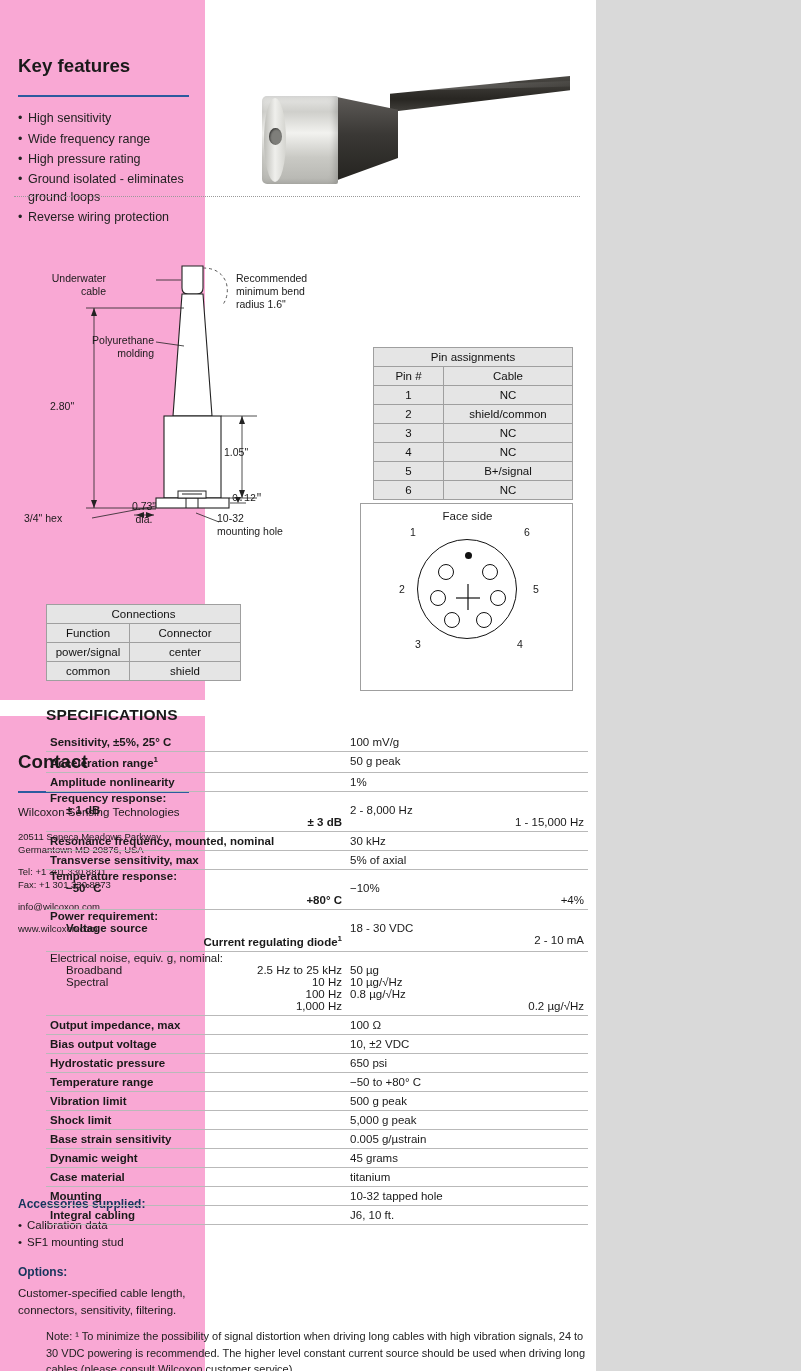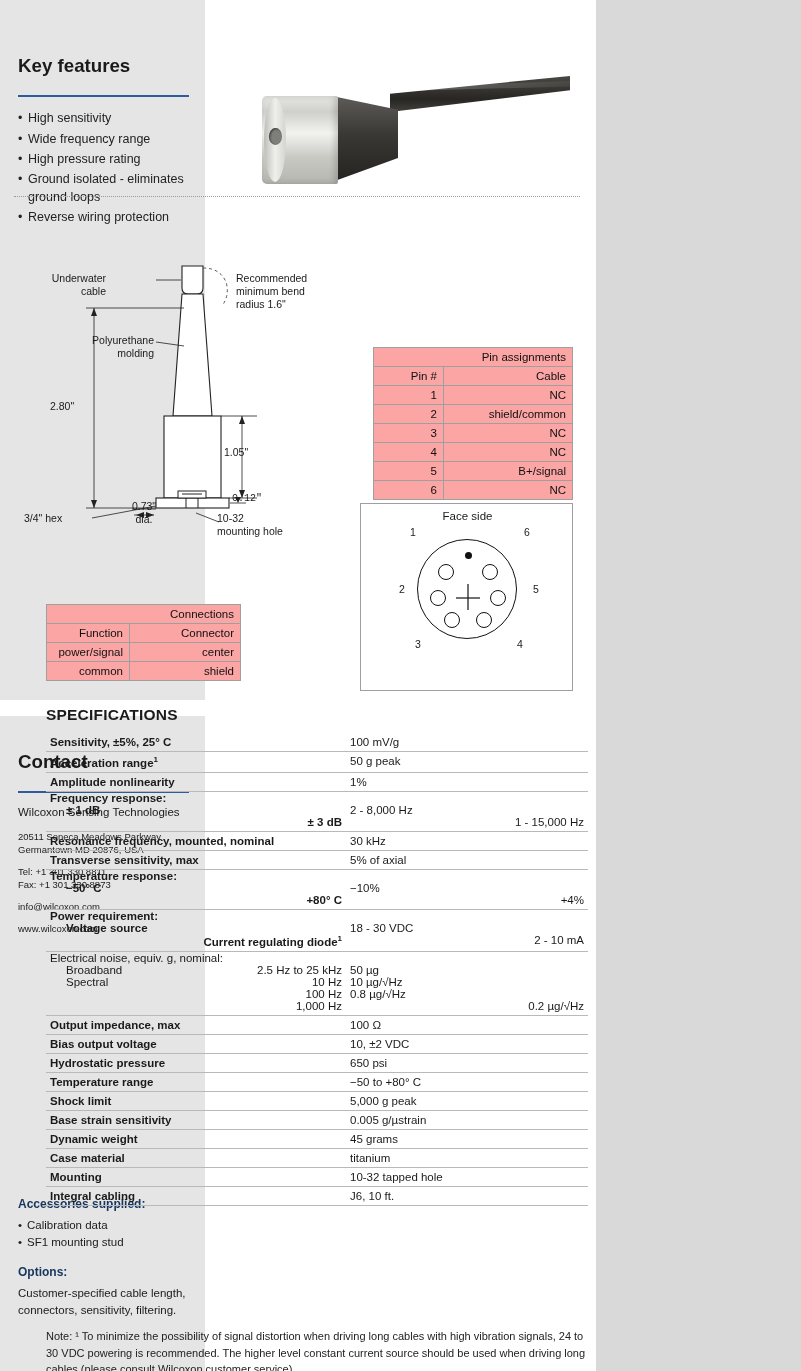--- a/index.html
+++ b/index.html
@@ -13,21 +13,21 @@
     overflow: hidden;
   }
   .page { position: relative; width: 801px; height: 1371px; }
 
   
   .rail {
     position: absolute; right: 0; top: 0;
     width: 205px; height: 1371px;
     background: #d9d9d9;
   }
-  .rail-panel { position: absolute; left: 0; width: 205px; background: #e5e5e5; }
+  .rail-panel { position: absolute; left: 0; width: 205px; background: #f9a8d4; }
   .rail-inner { padding: 0 16px 0 18px; }
   .rail-rule { height: 2px; background: #2c5b9e; margin: 0 0 12px 0; }
   .feature-list { list-style: none; margin: 0; padding: 0; }
   .feature-list li {
     font-size: 12.5px; line-height: 1.45; color: #222; margin-bottom: 2px;
     padding-left: 10px; position: relative;
   }
   .feature-list li:before {
     content: "•"; position: absolute; left: 0; top: 0;
   }
@@ -84,22 +84,22 @@
   }
 
   
   .drawing { position:absolute; left: 14px; top: 250px; width: 350px; height: 300px; }
   .drawing .lbl { position:absolute; font-size: 10.5px; color:#1a1a1a; line-height:1.25; }
   .drawing .lbl.mono { font-family:"Liberation Mono", monospace; font-size:10px; }
 
   
   table.grid { border-collapse: collapse; }
   table.grid td, table.grid th {
-    border: 1px solid #9f9f9f; font-size: 11.5px; padding: 3px 6px; text-align:right;
-    font-weight: normal; color:#111; background:#fca5a5;
+    border: 1px solid #9f9f9f; font-size: 11.5px; padding: 3px 6px; text-align:center;
+    font-weight: normal; color:#111; background:#e5e5e5;
   }
   .pin-table { position:absolute; left: 373px; top: 347px; width: 200px; }
   .pin-table table { width: 200px; }
   .pin-table td:first-child { width: 70px; }
   .pin-title td { font-weight: normal; }
   .conn-table { position:absolute; left: 46px; top: 604px; width: 195px; }
   .conn-table table { width: 195px; }
   .conn-table td:first-child { width: 83px; }
 
   .connector-box {
@@ -453,20 +453,24 @@
       </tr>
       <tr>
         <td class="k">Hydrostatic pressure</td>
         <td class="v">650 psi</td>
       </tr>
       <tr>
         <td class="k">Temperature range</td>
         <td class="v">−50 to +80° C</td>
       </tr>
       <tr>
+        <td class="k">Vibration limit</td>
+        <td class="v">500 g peak</td>
+      </tr>
+      <tr>
         <td class="k">Shock limit</td>
         <td class="v">5,000 g peak</td>
       </tr>
       <tr>
         <td class="k">Base strain sensitivity</td>
         <td class="v">0.005 g/µstrain</td>
       </tr>
       <tr>
         <td class="k">Dynamic weight</td>
         <td class="v">45 grams</td>

